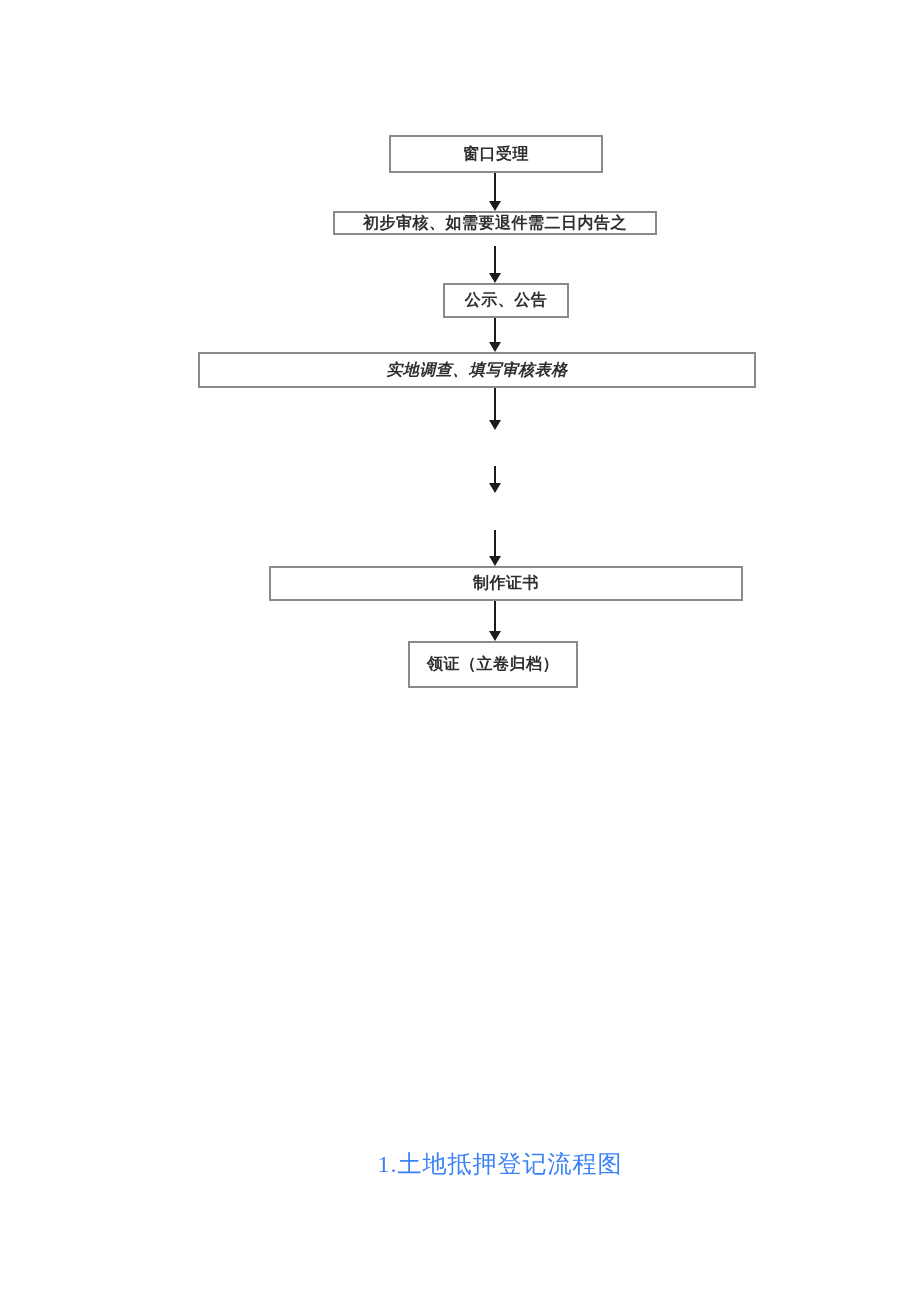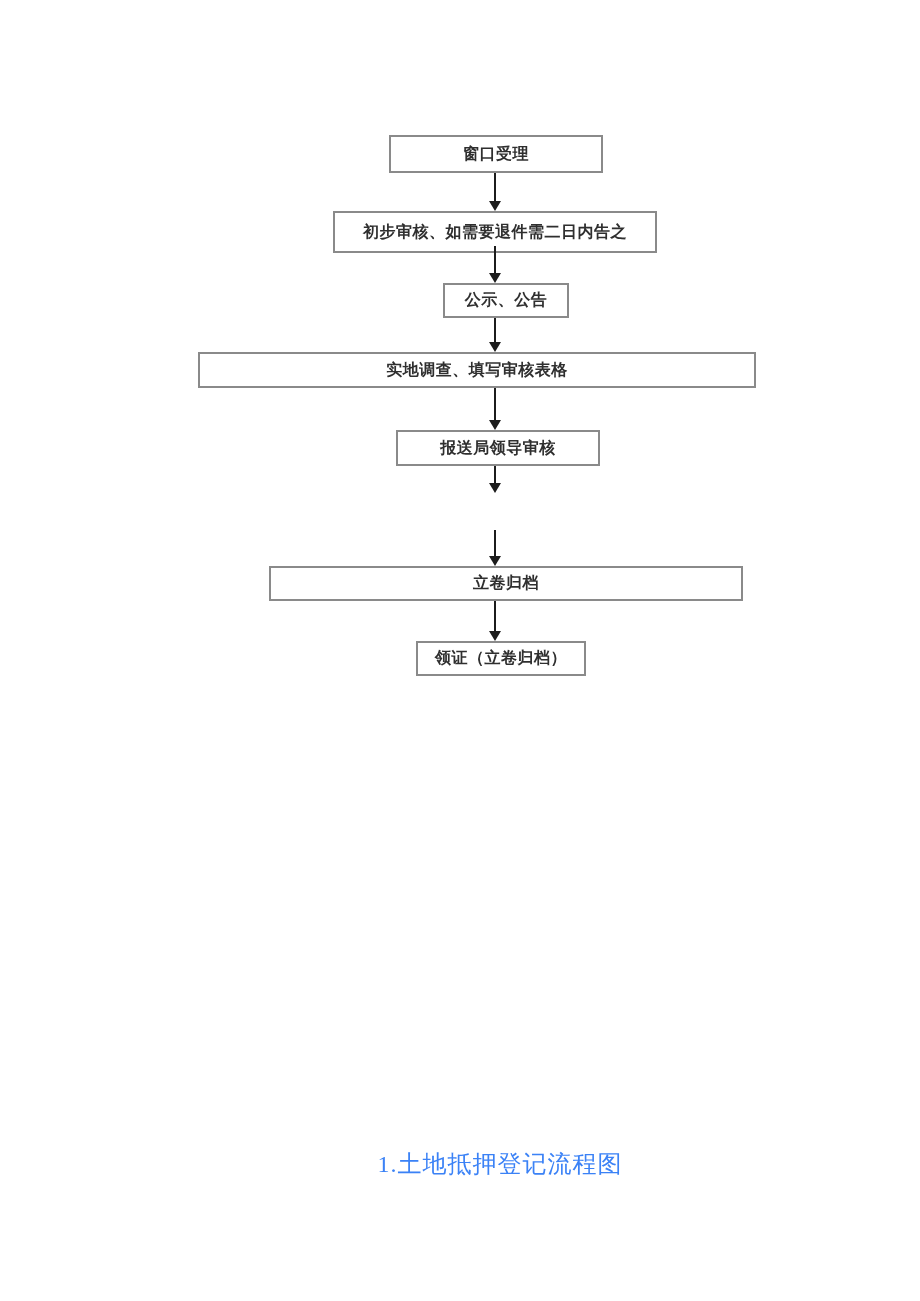--- a/index.html
+++ b/index.html
@@ -26,27 +26,27 @@
     justify-content: center;
     text-align: center;
     font-size: 16px;
     font-weight: bold;
     color: #2f2f2f;
     letter-spacing: 0.5px;
     white-space: nowrap;
   }
   
   .n1 { left: 349px; top: 135px; width: 214px; height: 38px; }
-  .n2 { left: 293px; top: 211px; width: 324px; height: 42px; }
+  .n2 { left: 293px; top: 211px; width: 324px; height: 24px; }
   .n3 { left: 403px; top: 283px; width: 126px; height: 35px; }
-  .n4 { left: 158px; top: 352px; width: 558px; height: 36px; }
+  .n4 { left: 158px; top: 352px; width: 558px; height: 36px; font-style: italic; }
   .n5 { left: 356px; top: 430px; width: 204px; height: 36px; }
   .n6 { left: 103px; top: 493px; width: 685px; height: 37px; }
   .n7 { left: 229px; top: 566px; width: 474px; height: 35px; }
-  .n8 { left: 376px; top: 641px; width: 170px; height: 35px; }
+  .n8 { left: 368px; top: 641px; width: 170px; height: 47px; }
 
   .flow-arrow {
     position: absolute;
     left: 448px;
     width: 14px;
   }
   .flow-arrow .shaft {
     position: absolute;
     left: 6px;
     top: 0;
@@ -118,37 +118,34 @@
 
   <div class="flow-node n4">
     <span>实地调查、填写审核表格</span>
   </div>
 
   <div class="flow-arrow a4">
     <div class="shaft"></div>
     <div class="head"></div>
   </div>
 
-  <div class="flow-node n5">
-    <span>报送局领导审核</span>
-  </div>
 
   <div class="flow-arrow a5">
     <div class="shaft"></div>
     <div class="head"></div>
   </div>
 
 
   <div class="flow-arrow a6">
     <div class="shaft"></div>
     <div class="head"></div>
   </div>
 
   <div class="flow-node n7">
-    <span>立卷归档</span>
+    <span>制作证书</span>
   </div>
 
   <div class="flow-arrow a7">
     <div class="shaft"></div>
     <div class="head"></div>
   </div>
 
   <div class="flow-node n8">
     <span>领证（立卷归档）</span>
   </div>

